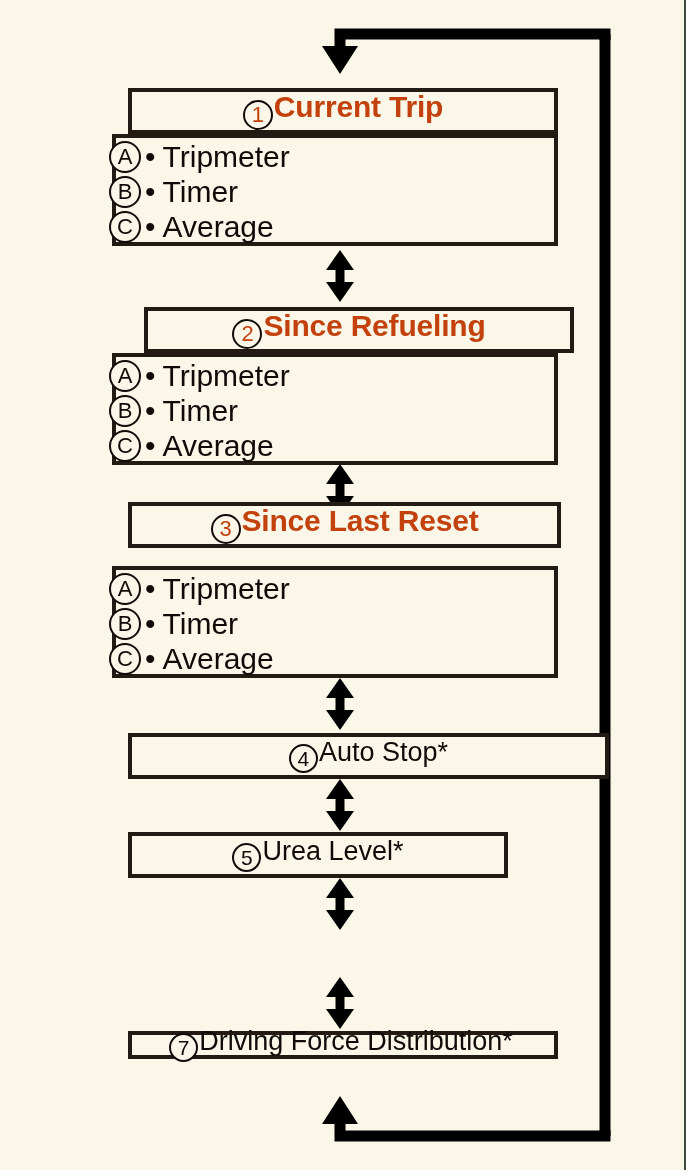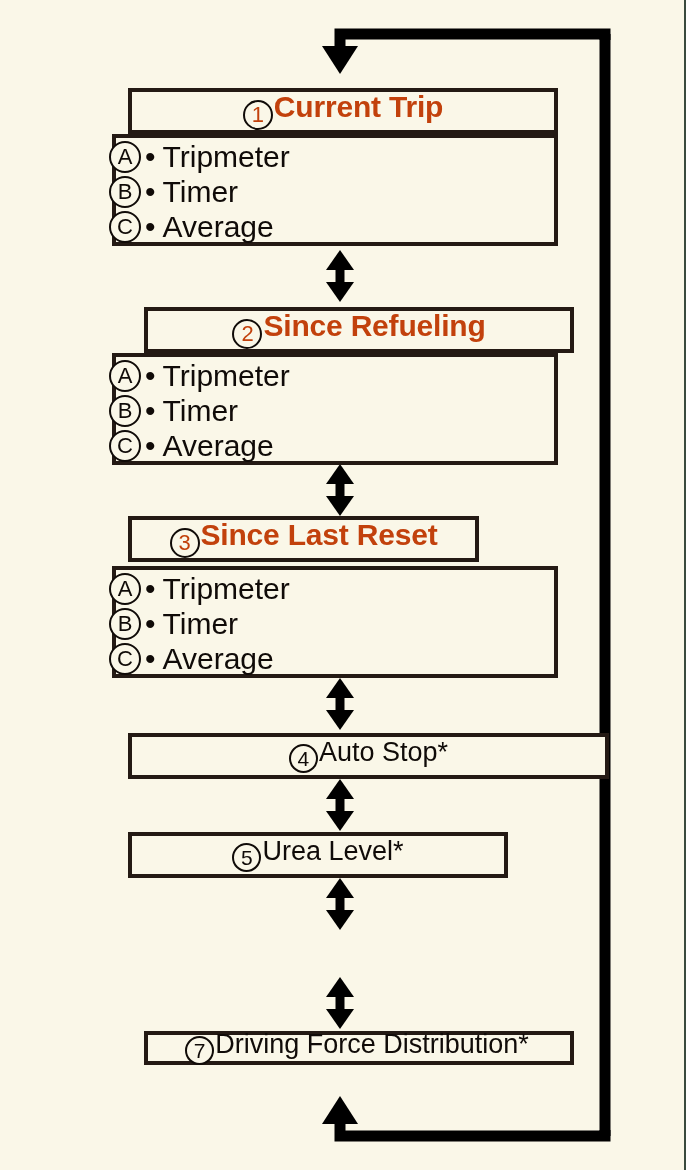--- a/index.html
+++ b/index.html
@@ -244,21 +244,21 @@
         <span class="bullet-text"><span class="bullet-dot">•</span><span>Timer</span></span>
       </div>
       <div class="bullet-row">
         <span class="letter-badge">C</span>
         <span class="bullet-text"><span class="bullet-dot">•</span><span>Average</span></span>
       </div>
     </div>
   </div>
 
   <div class="group-node">
-    <div class="group-head" style="left:128px; top:516px; width:351px; height:46px;">
+    <div class="group-head" style="left:128px; top:502px; width:433px; height:46px;">
       <div class="head-title">
         <span class="cnum">3</span><span>Since Last Reset</span>
       </div>
     </div>
     <div class="group-body" style="left:112px; top:566px; width:446px; height:112px;"></div>
     <div class="bullets" style="left:109px; top:571px;">
       <div class="bullet-row">
         <span class="letter-badge">A</span>
         <span class="bullet-text"><span class="bullet-dot">•</span><span>Tripmeter</span></span>
       </div>
@@ -279,19 +279,19 @@
     </div>
   </div>
 
   <div class="simple-node" style="left:128px; top:832px; width:380px; height:46px;">
     <div class="simple-title">
       <span class="cnum">5</span><span>Urea Level*</span>
     </div>
   </div>
 
 
-  <div class="simple-node" style="left:144px; top:1031px; width:430px; height:34px;">
+  <div class="simple-node" style="left:128px; top:1031px; width:430px; height:28px;">
     <div class="simple-title" style="margin-left:-4px;">
       <span class="cnum">7</span><span>Driving Force Distribution*</span>
     </div>
   </div>
 
 </div>
 
 </body></html>

